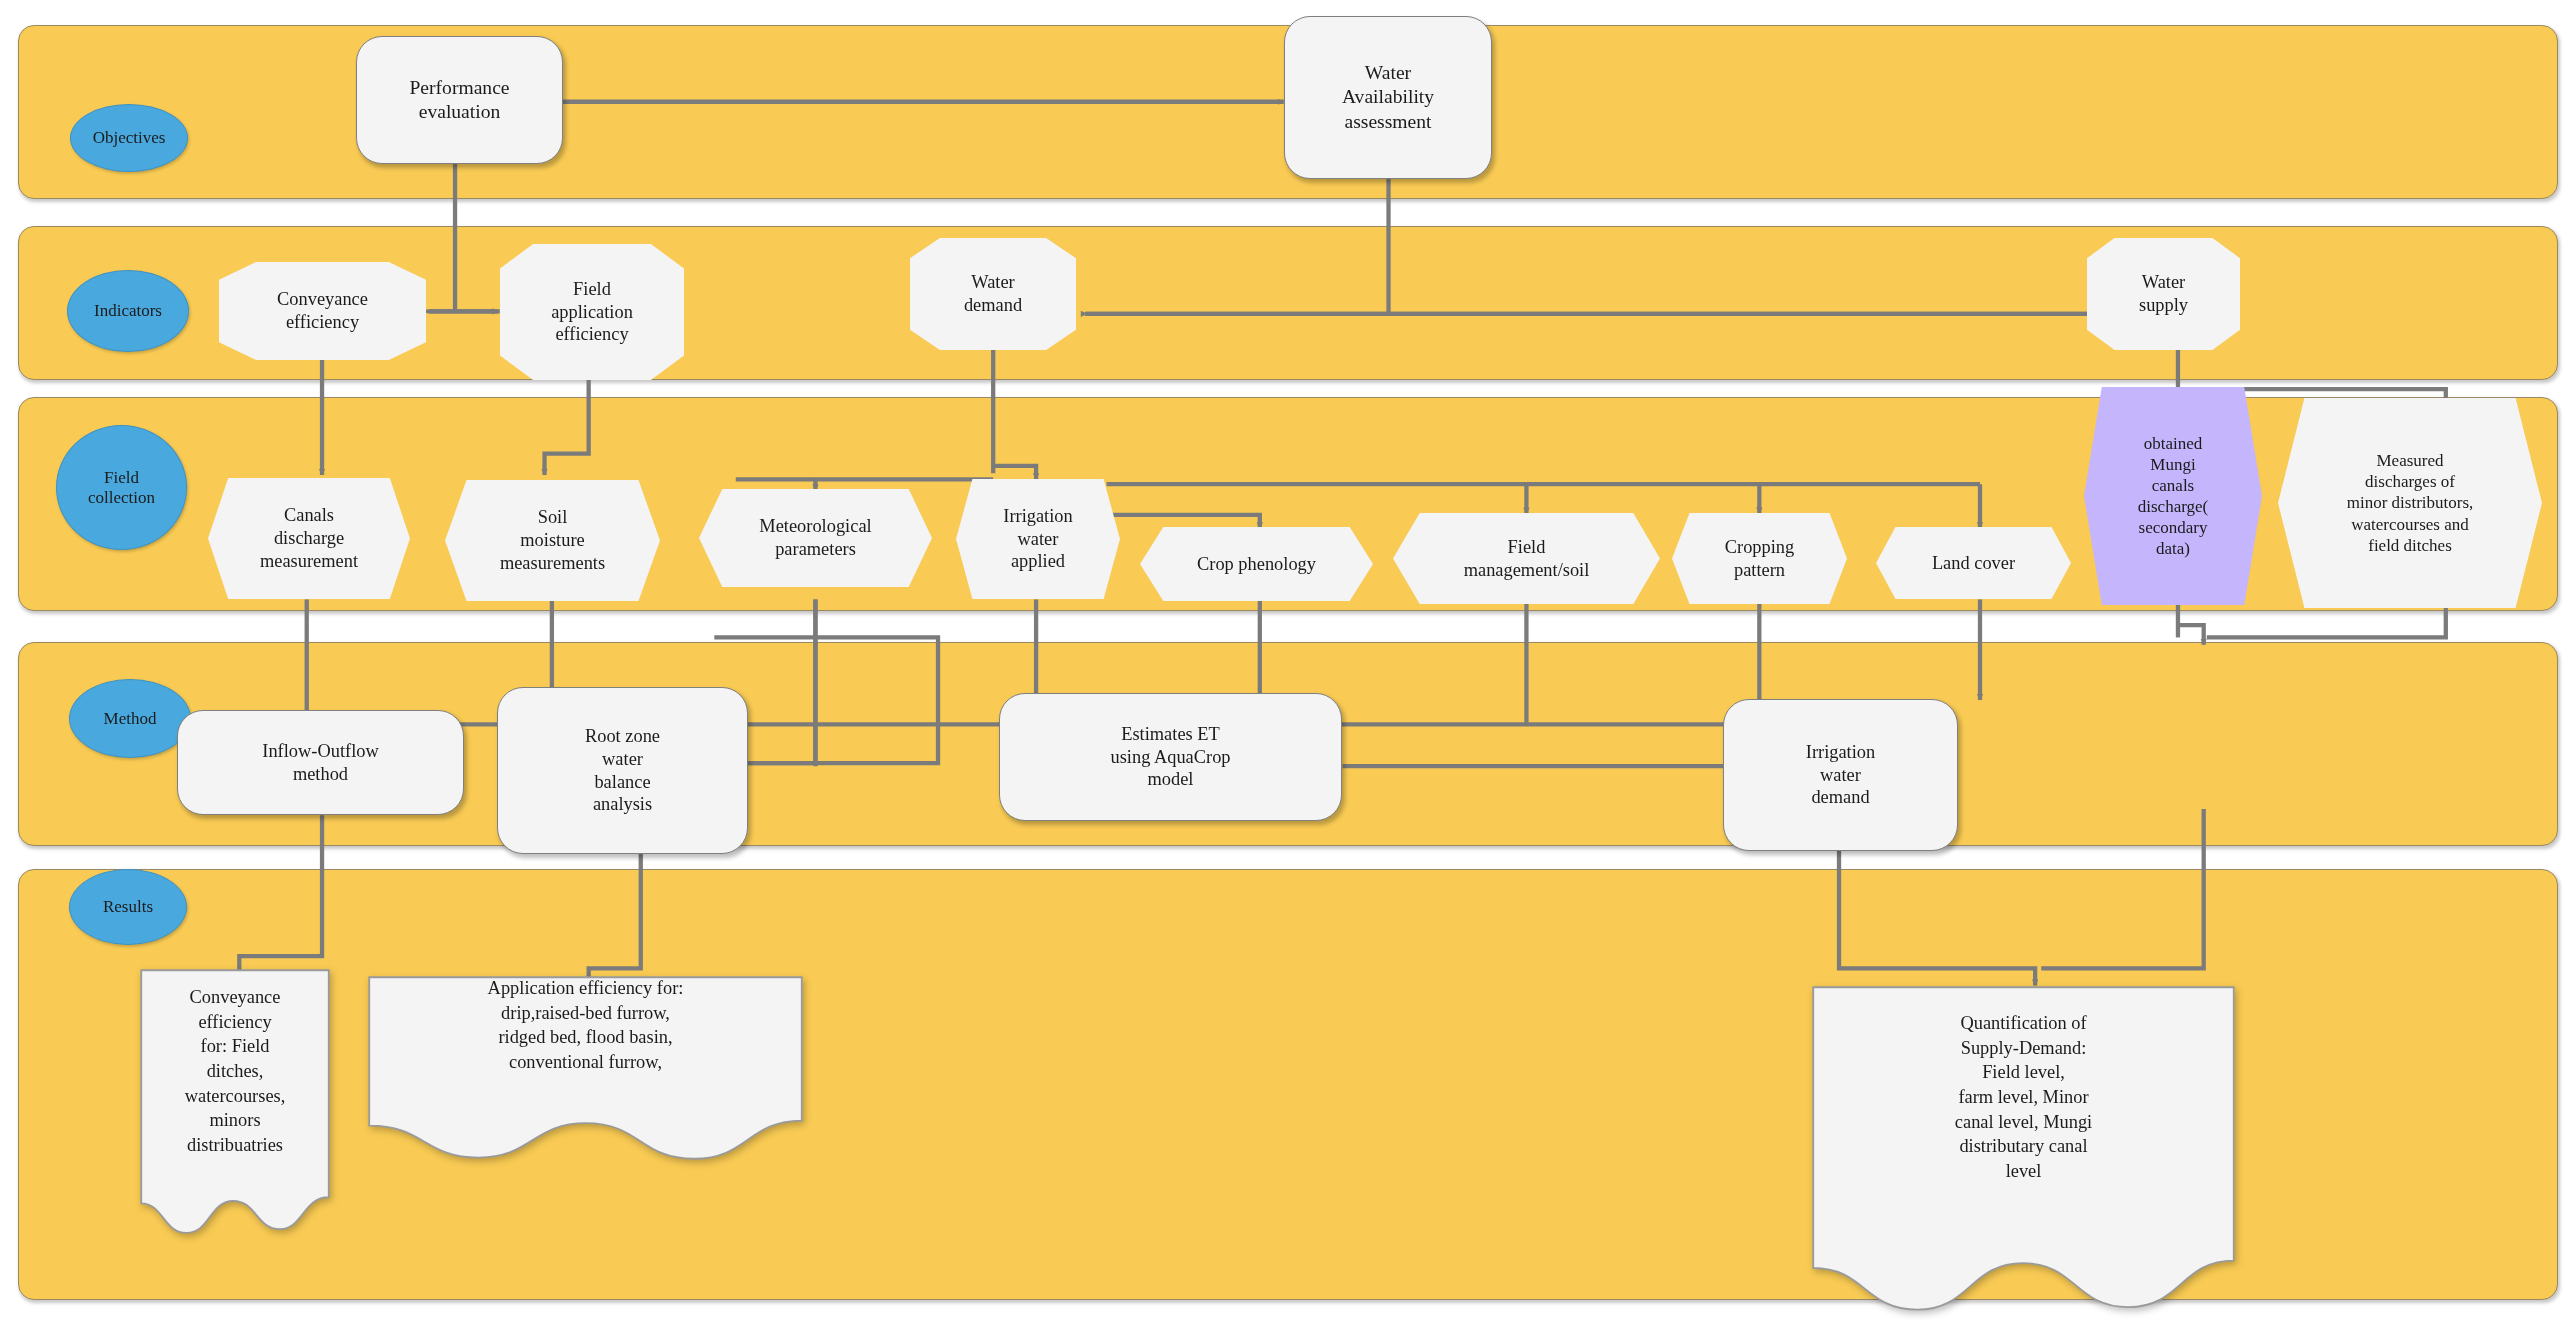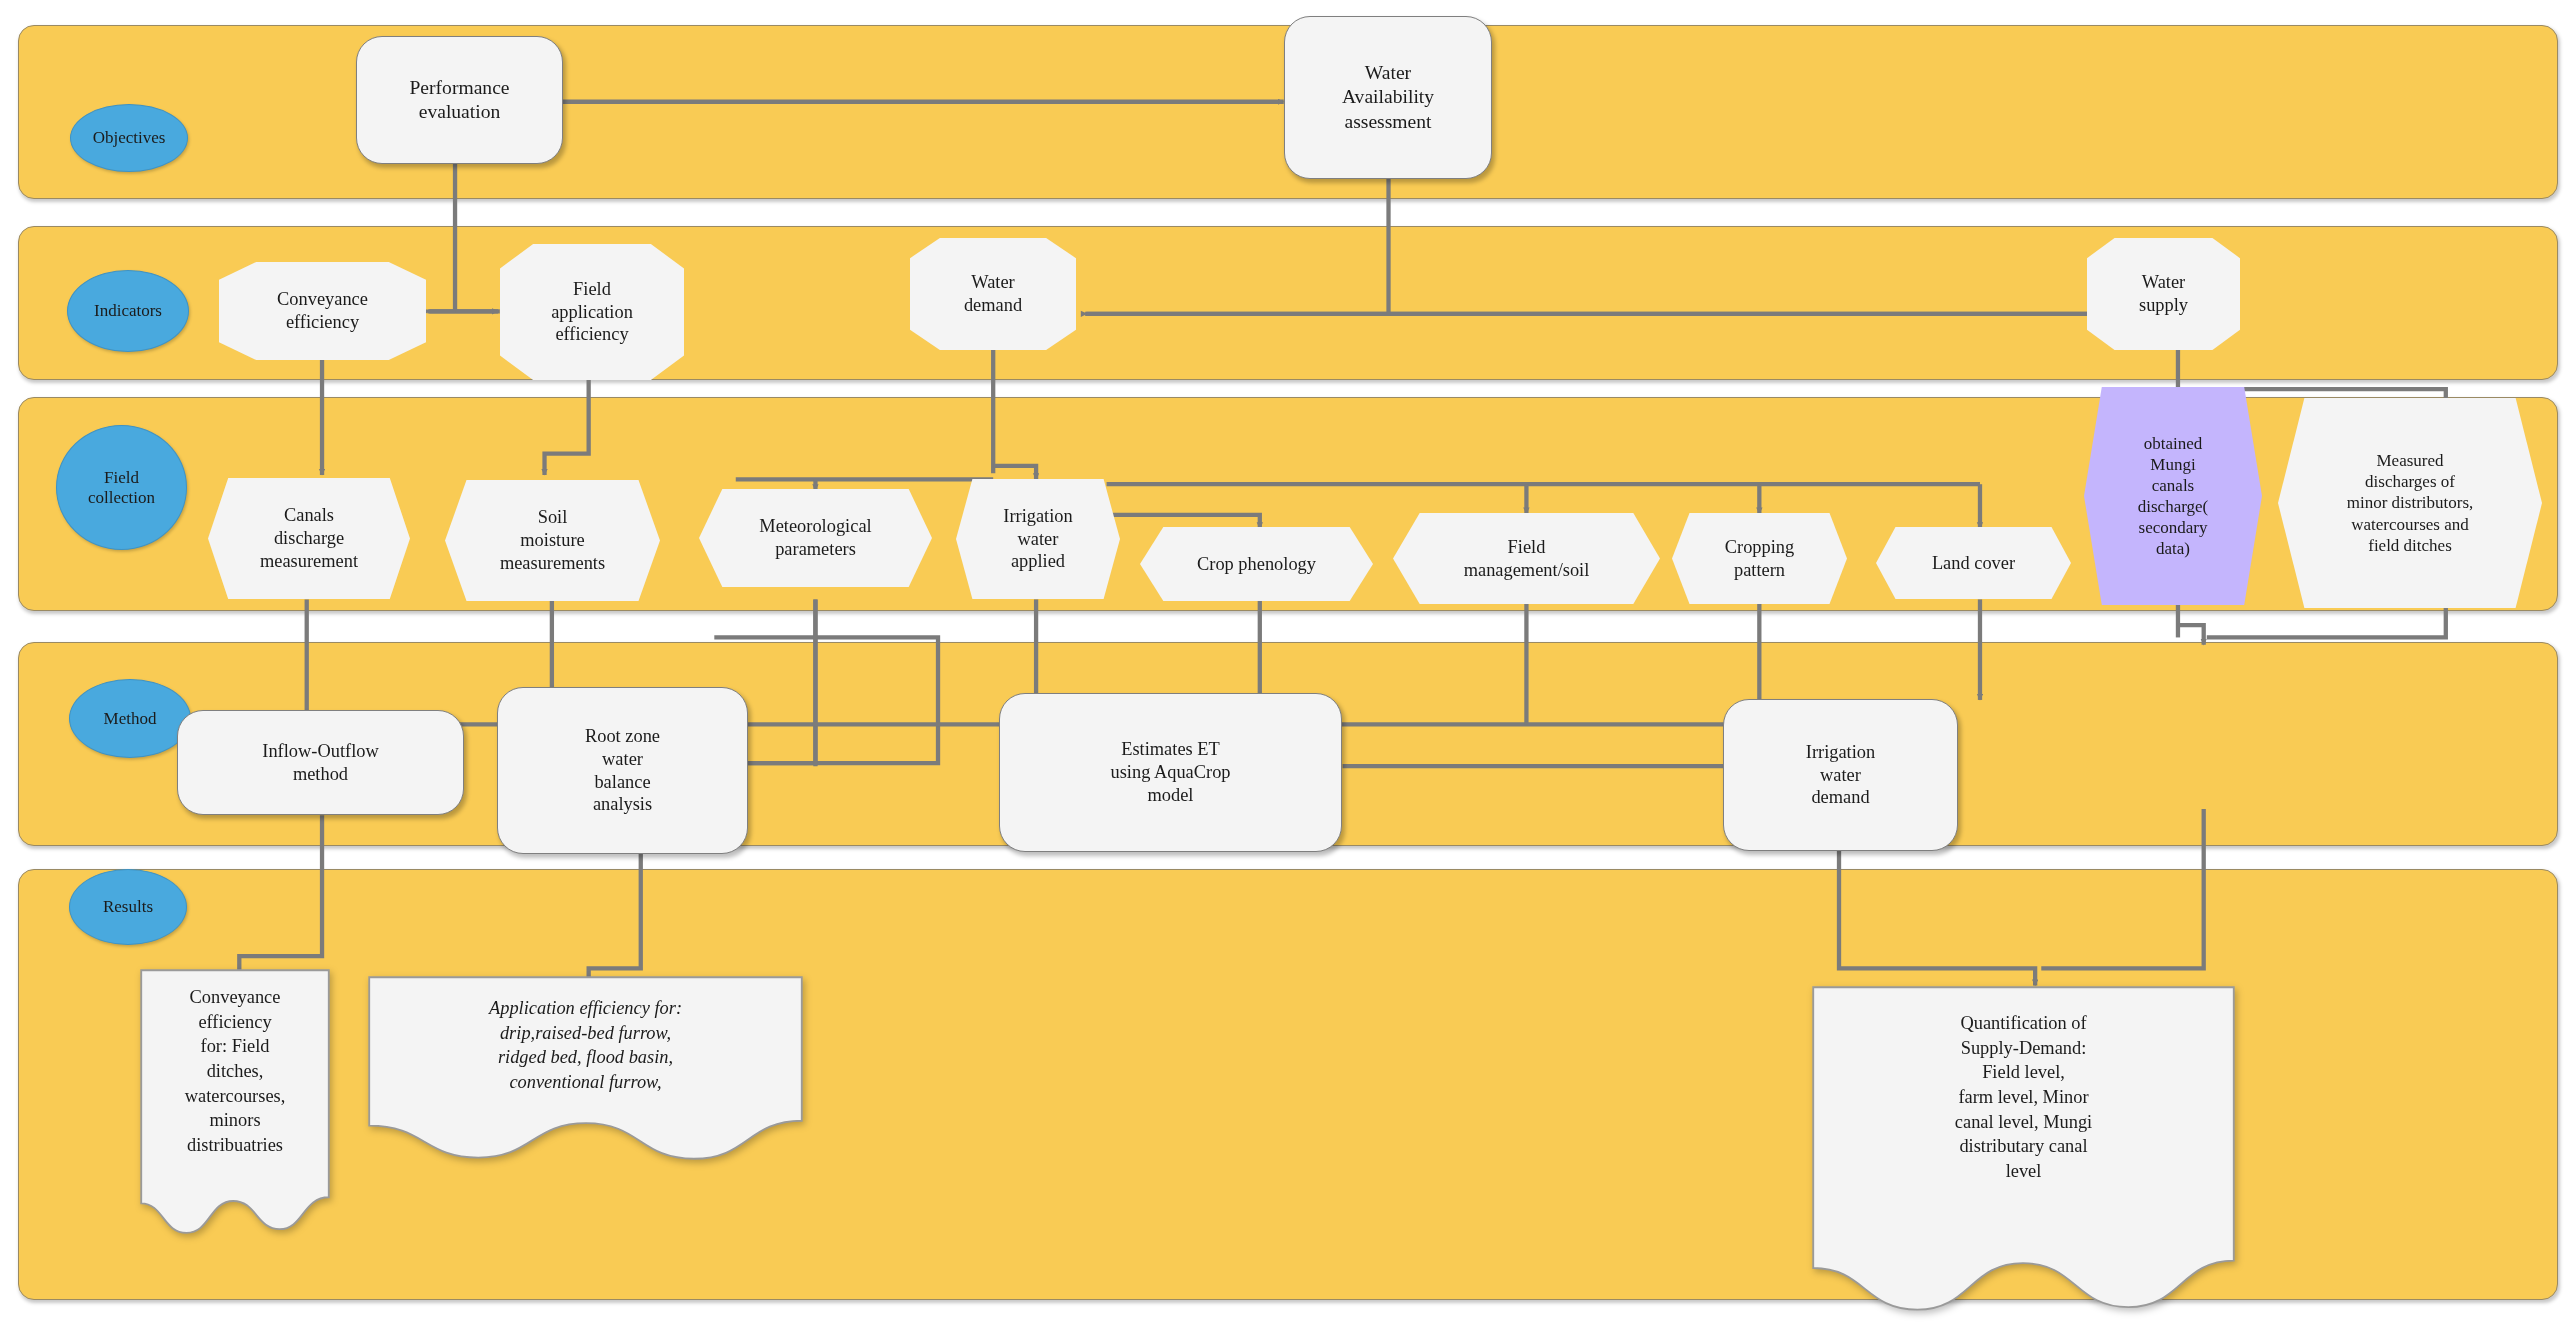--- a/index.html
+++ b/index.html
@@ -241,21 +241,21 @@
 method</span>
   </div>
 
   <div class="node n-round fs30" style="left:497px; top:687px; width:251px; height:167px;">
     <span class="lbl">Root zone
 water
 balance
 analysis</span>
   </div>
 
-  <div class="node n-round fs30" style="left:999px; top:693px; width:343px; height:159px;">
+  <div class="node n-round fs30" style="left:999px; top:693px; width:343px; height:128px;">
     <span class="lbl">Estimates ET
 using AquaCrop
 model</span>
   </div>
 
   <div class="node n-round fs30" style="left:1723px; top:699px; width:235px; height:152px;">
     <span class="lbl">Irrigation
 water
 demand</span>
   </div>
@@ -275,21 +275,21 @@
 minors
 distribuatries</span>
     </div>
   </div>
 
   <div class="doc-wrap" style="left:368px; top:976px; width:435px; height:184px;">
     <svg viewBox="0 0 710 300" preserveAspectRatio="none">
       <path d="M2,2 L708,2 L708,236 C620,236 620,298 532,298 C444,298 444,240 356,240
                C268,240 268,296 180,296 C92,296 92,244 2,244 Z" fill="#F4F4F4" stroke="#9a9a9a" stroke-width="3"></path>
     </svg>
-    <div class="doctext fs30" style="padding-top:20px;font-style:italic;">
+    <div class="doctext fs30" style="padding-top:0;">
       <span>Application efficiency for:
 drip,raised-bed furrow,
 ridged bed, flood basin,
 conventional furrow,</span>
     </div>
   </div>
 
   <div class="doc-wrap" style="left:1812px; top:986px; width:423px; height:331px;">
     <svg viewBox="0 0 690 540" preserveAspectRatio="none">
       <path d="M2,2 L688,2 L688,448 C602,448 602,524 516,524 C430,524 430,452 344,452

